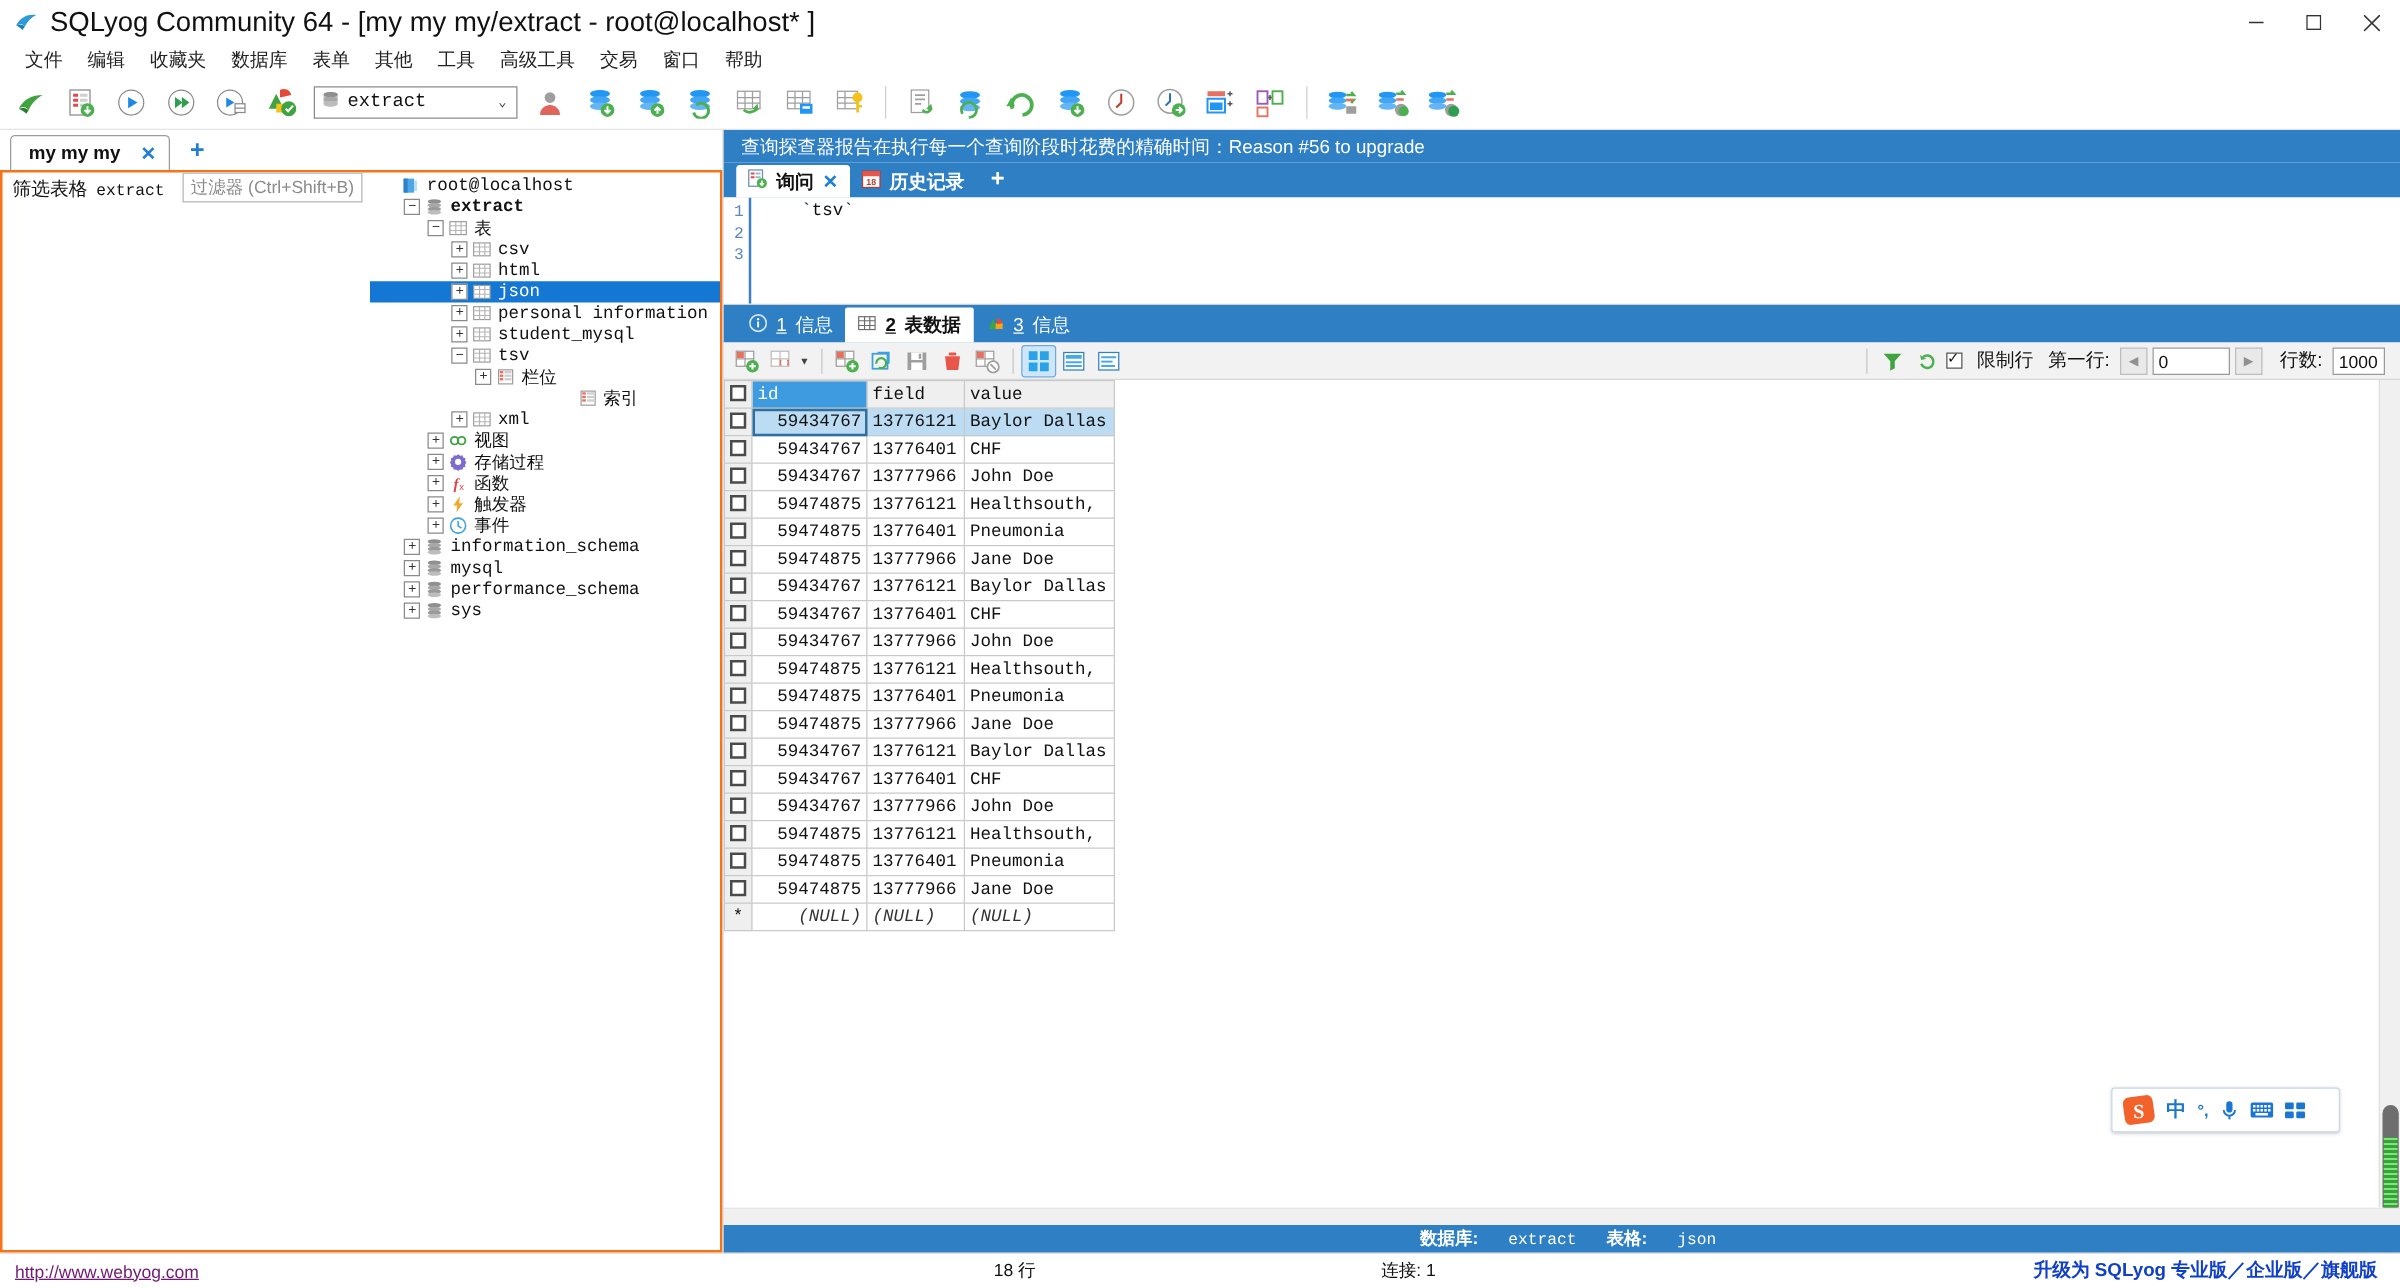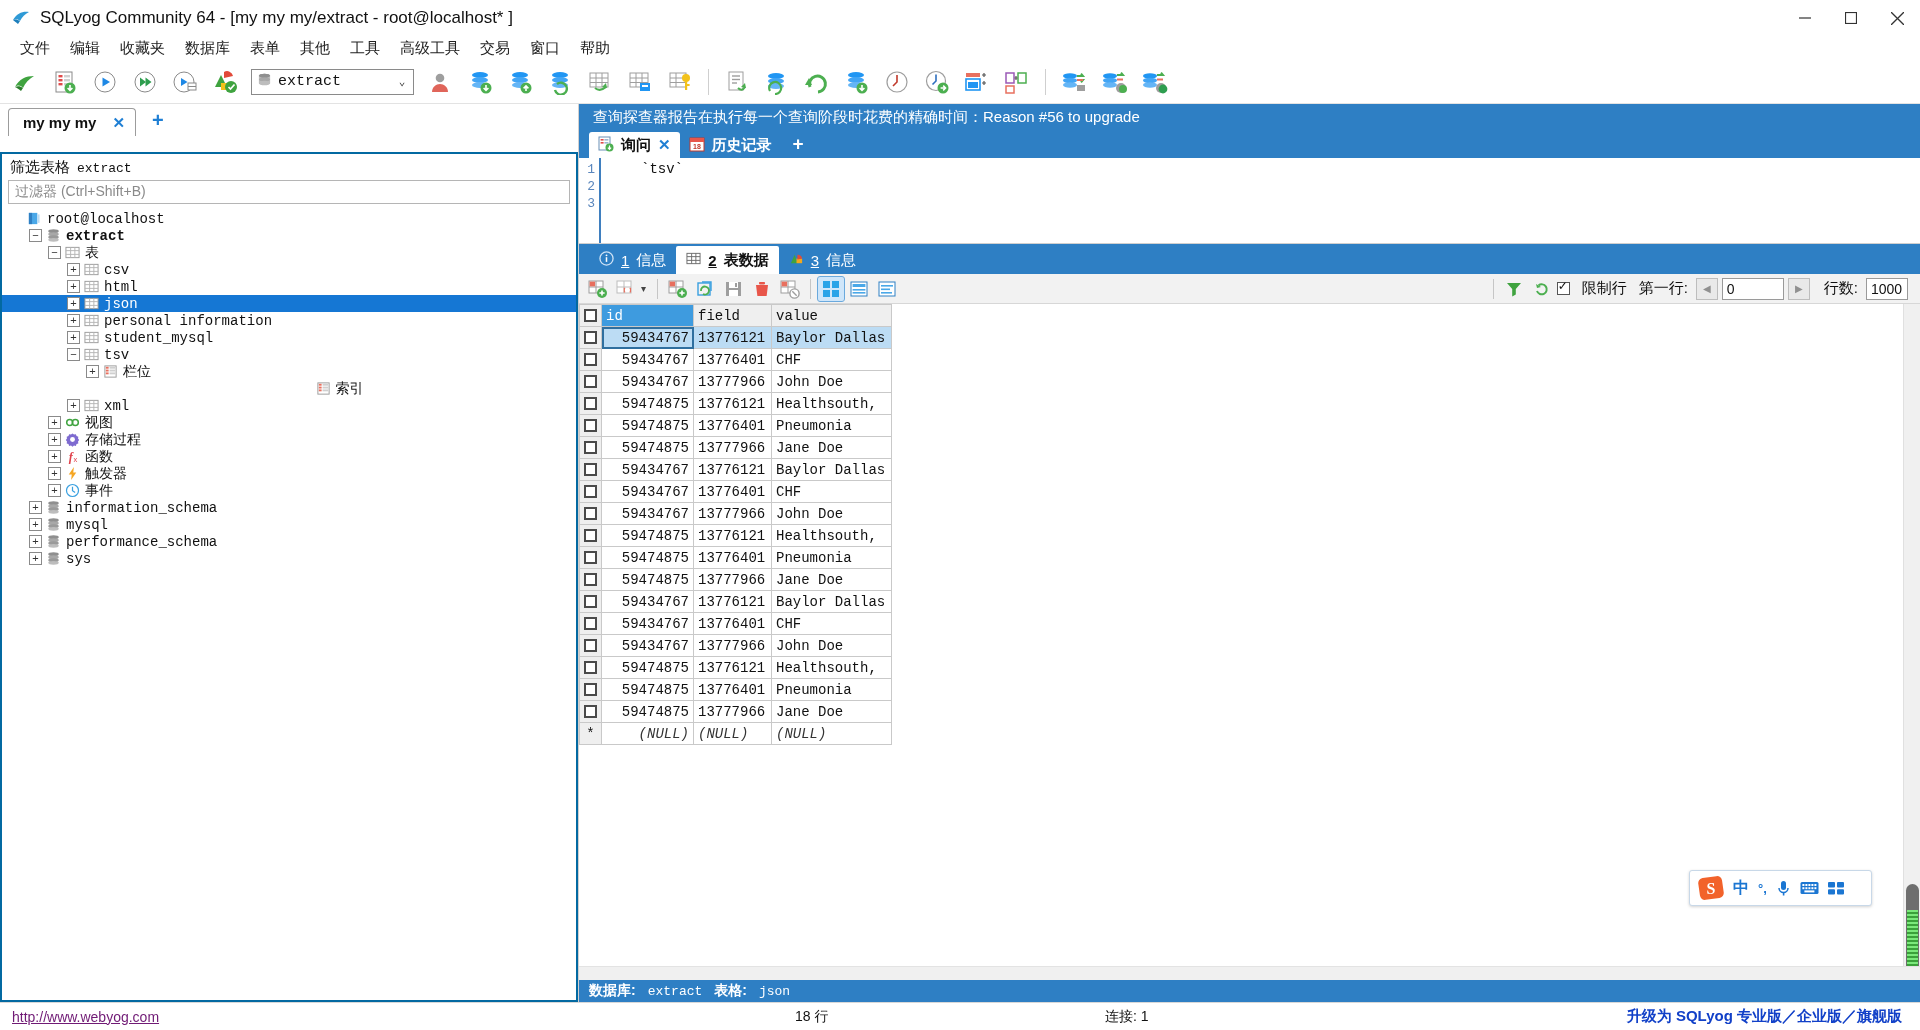--- a/index.html
+++ b/index.html
@@ -10,21 +10,21 @@
     font-family:"Liberation Sans", sans-serif;
     font-size:15px; color:#111;
     -webkit-font-smoothing:antialiased;
   }
   .app { position:relative; width:1920px; height:1030px; display:flex; flex-direction:column; }
 
   
   .titlebar { height:36px; display:flex; align-items:center; background:#fff; flex:0 0 36px; }
   .tb-icon { width:22px; height:22px; margin:0 8px 0 10px; position:relative; flex:0 0 auto;}
   .tb-icon svg { display:block; }
-  .tb-title { font-size:17px; color:#111; white-space:nowrap; }
+  .tb-title { font-size:22px; color:#111; white-space:nowrap; }
   .tb-spacer { flex:1 1 auto; }
   .winbtn { width:46px; height:36px; display:flex; align-items:center; justify-content:center; color:#333; }
   .winbtn svg { display:block; }
 
   
   .menubar { height:24px; display:flex; align-items:center; padding-left:10px; gap:0px; flex:0 0 24px; background:#fff;}
   .menu-item { padding:2px 10px; font-size:15px; color:#222; white-space:nowrap; cursor:default; }
 
   
   .toolbar { height:44px; display:flex; align-items:center; padding-left:6px; gap:2px; border-bottom:1px solid #e3e3e3; flex:0 0 44px; background:#fff;}
@@ -45,21 +45,21 @@
   .leftpane { width:578px; flex:0 0 578px; display:flex; flex-direction:column; min-width:0; background:#fff; }
   .tabstrip { height:32px; display:flex; align-items:flex-end; padding-left:8px; background:#fff; flex:0 0 32px;}
   .otab {
     height:28px; display:flex; align-items:center; gap:16px; padding:0 10px 0 14px;
     border:1px solid #9c9c9c; border-bottom:none; border-radius:4px 4px 0 0; background:#fff;
     font-weight:bold; font-size:15px;
   }
   .otab .x { color:#1f7fd4; font-size:15px; font-weight:bold; }
   .otab-plus { color:#1f7fd4; font-size:20px; font-weight:bold; margin-left:10px; padding:0 6px 4px; }
 
-  .tree-wrap { flex:1 1 auto; border:2px solid #0369a1; border-top-width:2px; margin:16px 0 0 0; display:flex; flex-direction:column; min-height:0; background:#fff;}
+  .tree-wrap { flex:1 1 auto; border:2px solid #f97316; border-top-width:2px; margin:0 0 0 0; display:flex; min-height:0; background:#fff;}
   .filter-label { padding:4px 8px 3px; font-size:15px; display:flex; gap:7px; align-items:baseline; }
   .filter-label .cn { font-weight:normal; }
   .filter-label .mono { font-family:"Liberation Mono", monospace; font-size:13px; }
   .filter-input { margin:0 6px 4px; height:24px; border:1px solid #b5b5b5; background:#fff; display:flex; align-items:center; padding:0 6px; color:#8a8a8a; font-size:14px; }
   .tree { flex:1 1 auto; overflow:hidden; padding-top:2px; }
   .node { display:flex; align-items:center; height:17px; font-size:14px; white-space:nowrap; }
   .node .exp { width:13px; height:13px; flex:0 0 13px; border:1px solid #8a8a8a; background:#fff; color:#333;
                font-size:11px; line-height:11px; text-align:center; margin-right:4px; font-family:"Liberation Sans",sans-serif; }
   .node .exp.none { border:none; background:transparent; }
   .node .ico { width:15px; height:15px; flex:0 0 15px; margin-right:5px; display:flex; align-items:center; justify-content:center; }
@@ -121,22 +121,22 @@
   td.nullc { font-style:italic; color:#333; }
   td.star { text-align:center; background:#efefef; }
 
   
   .imebar { position:absolute; right:48px; bottom:60px; width:183px; height:36px; background:#fff;
             border:1px solid #c8d8e8; border-radius:3px; display:flex; align-items:center; gap:9px; padding:0 8px;
             box-shadow:0 1px 3px rgba(0,0,0,.18); }
   .ime-logo { width:26px; height:26px; }
   .ime-i { color:#1b76d2; font-size:16px; font-weight:bold; display:flex; align-items:center; }
 
-  .dbstatus { height:22px; background:#2e7fc4; color:#fff; display:flex; align-items:center; gap:12px;
-              padding-left:10px; font-size:14px; flex:0 0 22px;}
+  .dbstatus { height:22px; background:#2e7fc4; color:#fff; display:flex; align-items:center; gap:24px;
+              padding-left:10px; font-size:14px; flex:0 0 22px;justify-content:center;}
   .dbstatus b { font-weight:bold; }
   .dbstatus .mono { font-family:"Liberation Mono",monospace; font-size:13px; font-weight:normal;}
 
   
   .statusbar { height:28px; flex:0 0 28px; border-top:1px solid #d8d8d8; display:flex; align-items:center; font-size:14px; background:#fff;}
   .sb-link { color:#701a75; margin-left:12px;text-decoration:underline; }
   .sb-rows { position:absolute; left:795px; }
   .sb-conn { position:absolute; left:1105px; }
   .sb-up { margin-left:auto; margin-right:18px; color:#1140c8; font-weight:bold; font-size:15px;text-align:right; }
 

